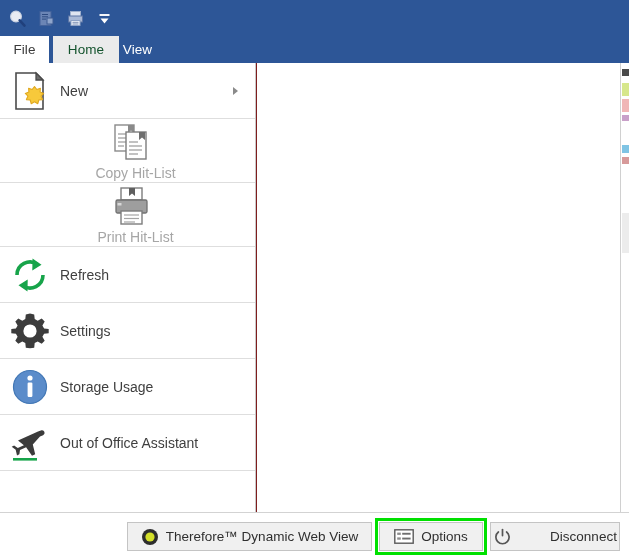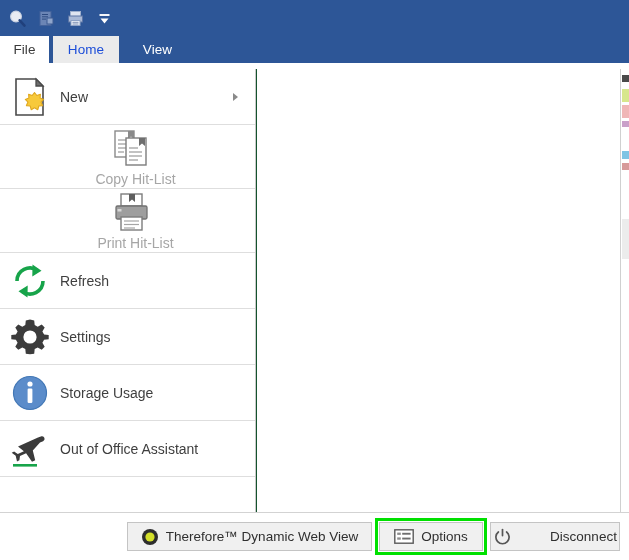--- a/index.html
+++ b/index.html
@@ -44,32 +44,32 @@
     display: flex; align-items: center; justify-content: center;
     font-size: 13.5px; letter-spacing: .1px;
     cursor: default; user-select: none;
   }
   .tab-file {
     left: 0; width: 49px;
     background: #ffffff; color: #3a3a3a;
   }
   .tab-home {
     left: 53px; width: 66px;
-    background: #ebebeb; color: #1d4ed8;
+    background: #ebebeb; color: #14532d;
   }
   .tab-view {
-    left: 129px; width: 57px;
+    left: 109px; width: 57px;
     background: transparent; color: #ffffff;
   }
 
   
   .body {
-    position: absolute; top: 69px; left: 0;
+    position: absolute; top: 63px; left: 0;
     width: 629px; height: 449px;
-    background: #14532d;
+    background: #7f1d1d;
   }
   .leftpanel {
     position: absolute; top: 0; left: 0;
     width: 256px; height: 449px;
     background: #ffffff;
     border-right: 1px solid #c8c8c8;
   }
   .rightpanel {
     position: absolute; top: 0; left: 257px;
     width: 372px; height: 449px;

